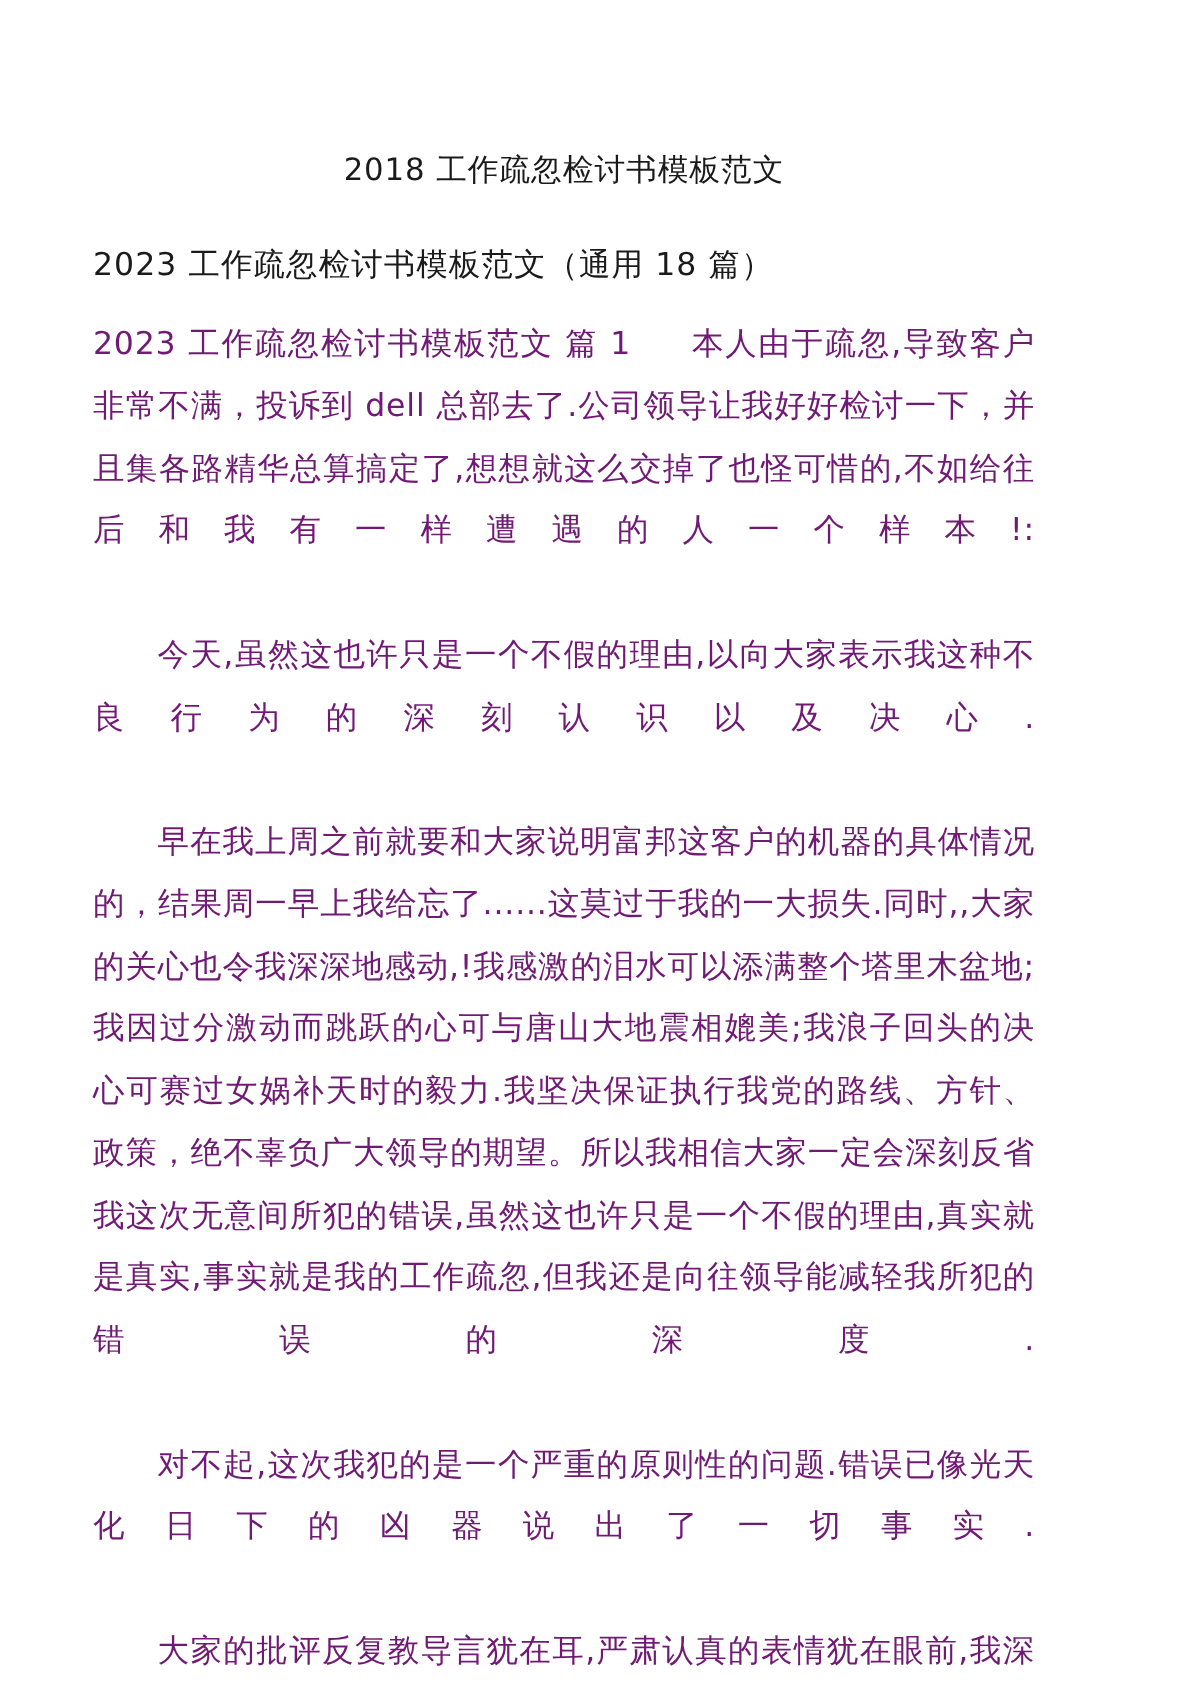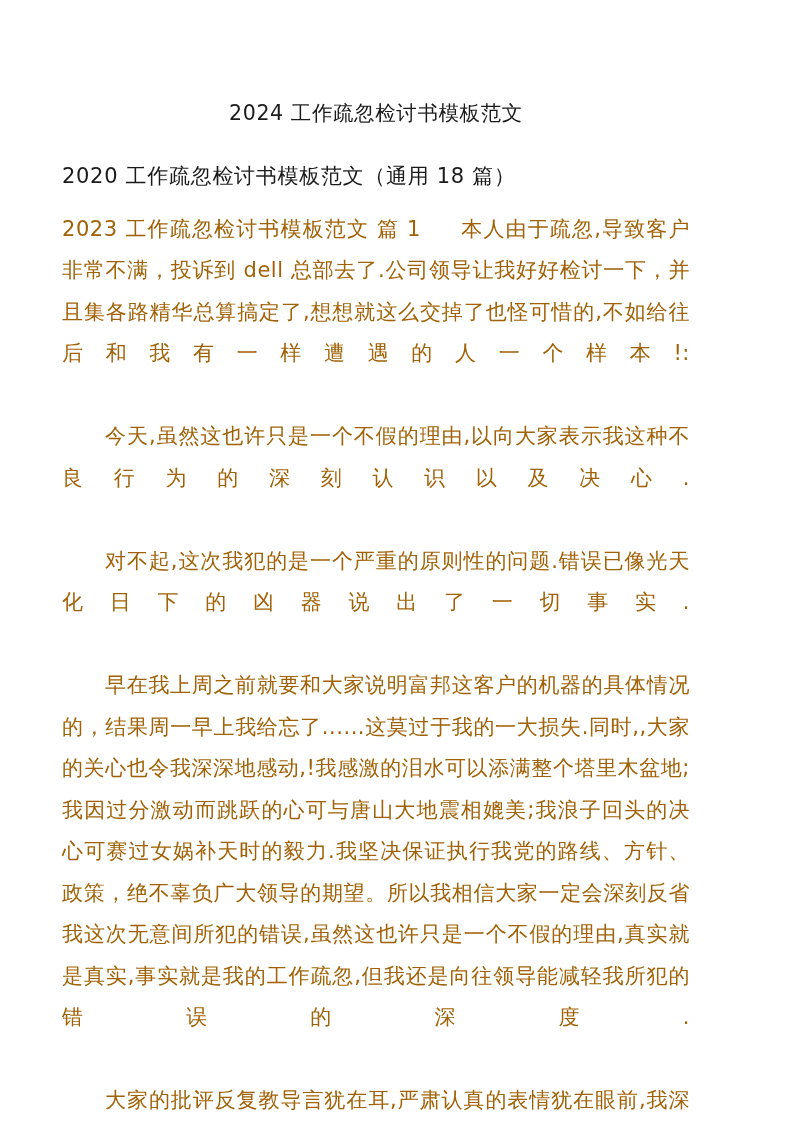--- a/index.html
+++ b/index.html
@@ -55,21 +55,21 @@
   .body-block {
     padding-top: 20px;
   }
   .para {
     margin: 0;
     font-size: 21px;
     line-height: 41.5px;
     letter-spacing: 0.55px;
     text-align: justify;
     text-justify: inter-character;
-    color: #a16207;
+    color: #701a75;
     word-break: break-all;
   }
   .para.indent {
     text-indent: 2.05em;
   }
   .para.noindent {
     text-indent: 0;
   }
   
   .para::after {
@@ -81,31 +81,31 @@
     display: inline-block;
     width: 1.9em;
   }
 </style>
 </head>
 <body>
 
 <div class="page">
   <div class="content">
 
-    <h1 class="doc-title">2024 工作疏忽检讨书模板范文</h1>
+    <h1 class="doc-title">2018 工作疏忽检讨书模板范文</h1>
 
-    <h2 class="doc-subtitle">2020 工作疏忽检讨书模板范文（通用 18 篇）</h2>
+    <h2 class="doc-subtitle">2023 工作疏忽检讨书模板范文（通用 18 篇）</h2>
 
     <div class="body-block">
 
       <p class="para noindent"><span>2023 工作疏忽检讨书模板范文  篇 1</span><span class="gap-sep"></span><span>本人由于疏忽,导致客户非常不满，投诉到 dell 总部去了.公司领导让我好好检讨一下，并且集各路精华总算搞定了,想想就这么交掉了也怪可惜的,不如给往后和我有一样遭遇的人一个样本!:</span></p>
 
       <p class="para indent">今天,虽然这也许只是一个不假的理由,以向大家表示我这种不良行为的深刻认识以及决心.</p>
 
+      <p class="para indent">早在我上周之前就要和大家说明富邦这客户的机器的具体情况的，结果周一早上我给忘了......这莫过于我的一大损失.同时,,大家的关心也令我深深地感动,!我感激的泪水可以添满整个塔里木盆地;我因过分激动而跳跃的心可与唐山大地震相媲美;我浪子回头的决心可赛过女娲补天时的毅力.我坚决保证执行我党的路线、方针、政策，绝不辜负广大领导的期望。所以我相信大家一定会深刻反省我这次无意间所犯的错误,虽然这也许只是一个不假的理由,真实就是真实,事实就是我的工作疏忽,但我还是向往领导能减轻我所犯的错误的深度.</p>
+
       <p class="para indent">对不起,这次我犯的是一个严重的原则性的问题.错误已像光天化日下的凶器说出了一切事实.</p>
-
-      <p class="para indent">早在我上周之前就要和大家说明富邦这客户的机器的具体情况的，结果周一早上我给忘了......这莫过于我的一大损失.同时,,大家的关心也令我深深地感动,!我感激的泪水可以添满整个塔里木盆地;我因过分激动而跳跃的心可与唐山大地震相媲美;我浪子回头的决心可赛过女娲补天时的毅力.我坚决保证执行我党的路线、方针、政策，绝不辜负广大领导的期望。所以我相信大家一定会深刻反省我这次无意间所犯的错误,虽然这也许只是一个不假的理由,真实就是真实,事实就是我的工作疏忽,但我还是向往领导能减轻我所犯的错误的深度.</p>
 
       <p class="para indent">大家的批评反复教导言犹在耳,严肃认真的表情犹在眼前,我深为震撼,也已经深刻的认识到事已至此的重要性.</p>
 
     </div>
   </div>
 </div>
 
 </body></html>

